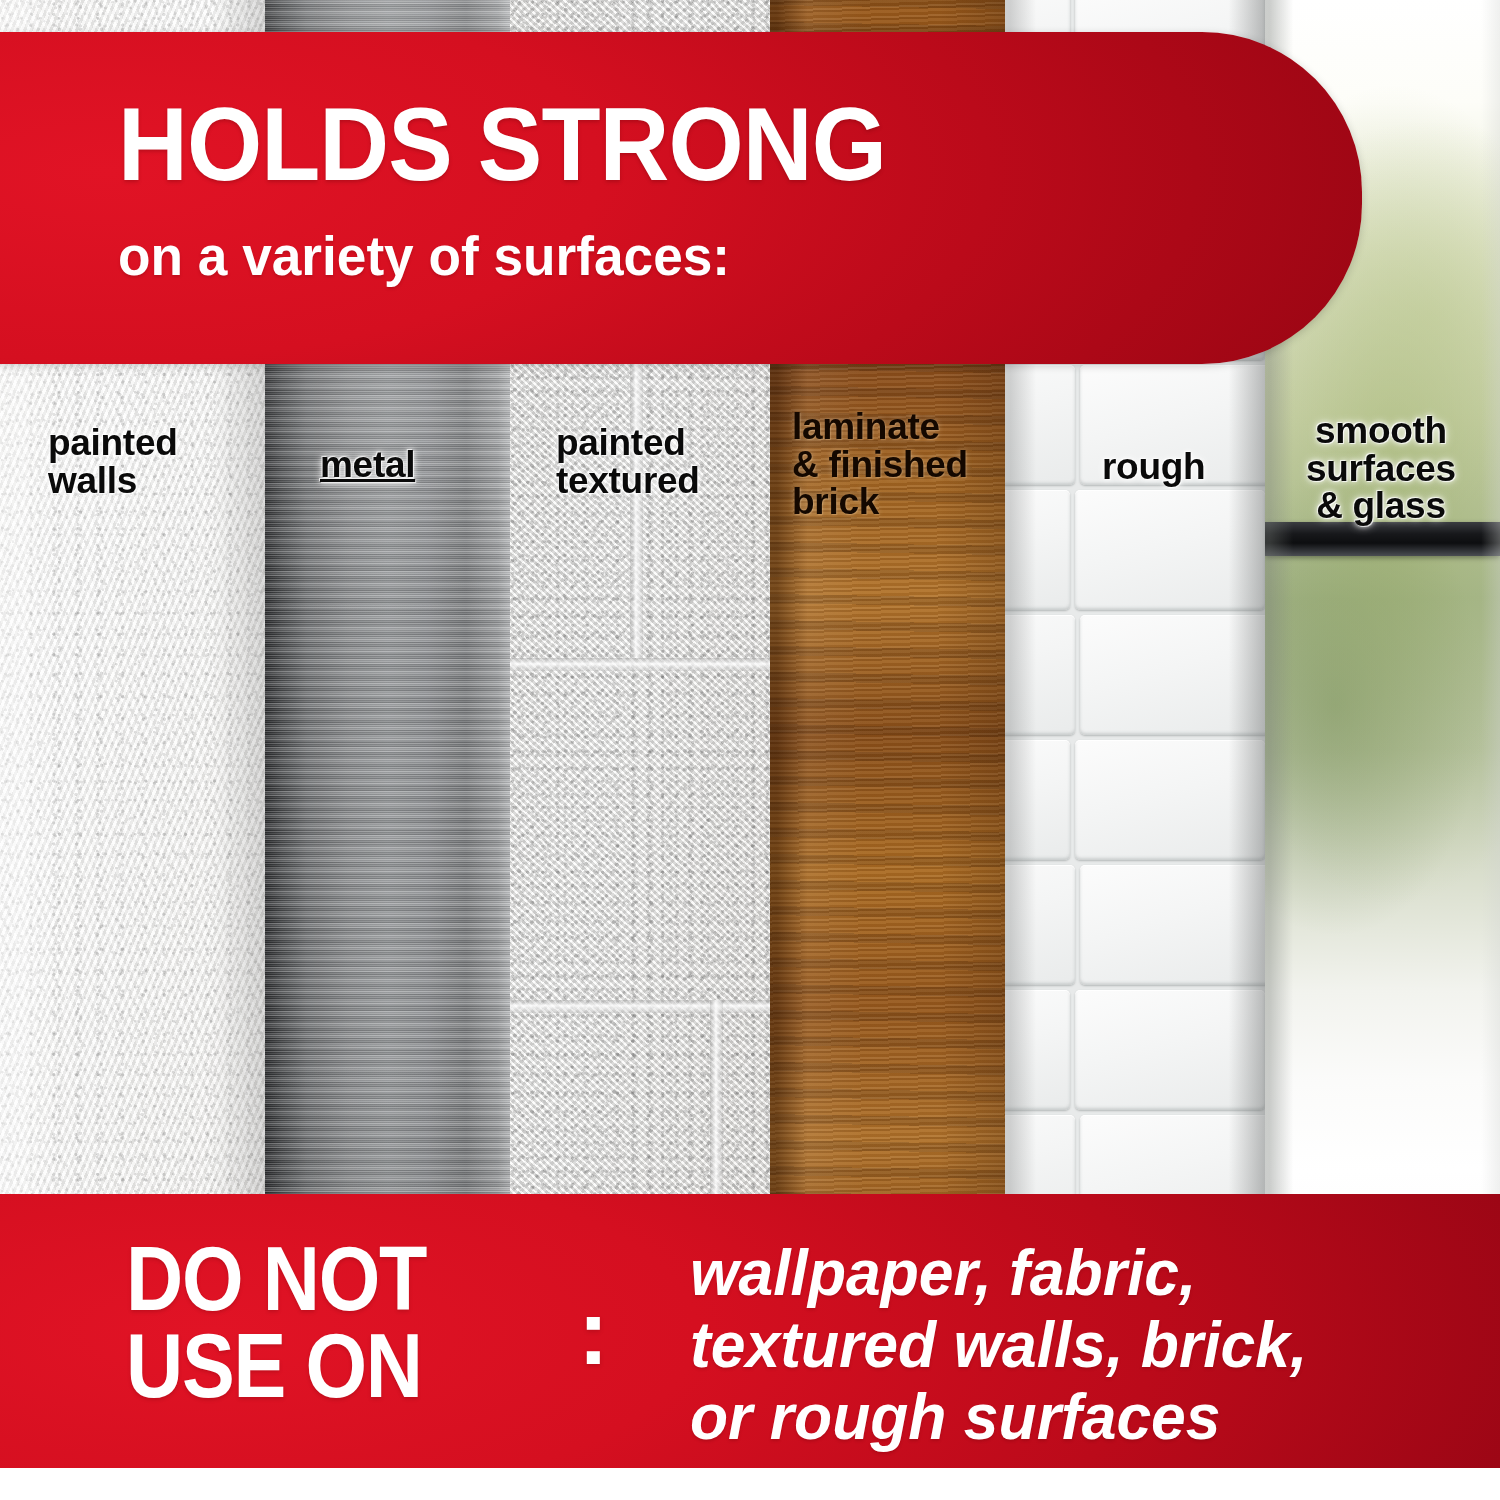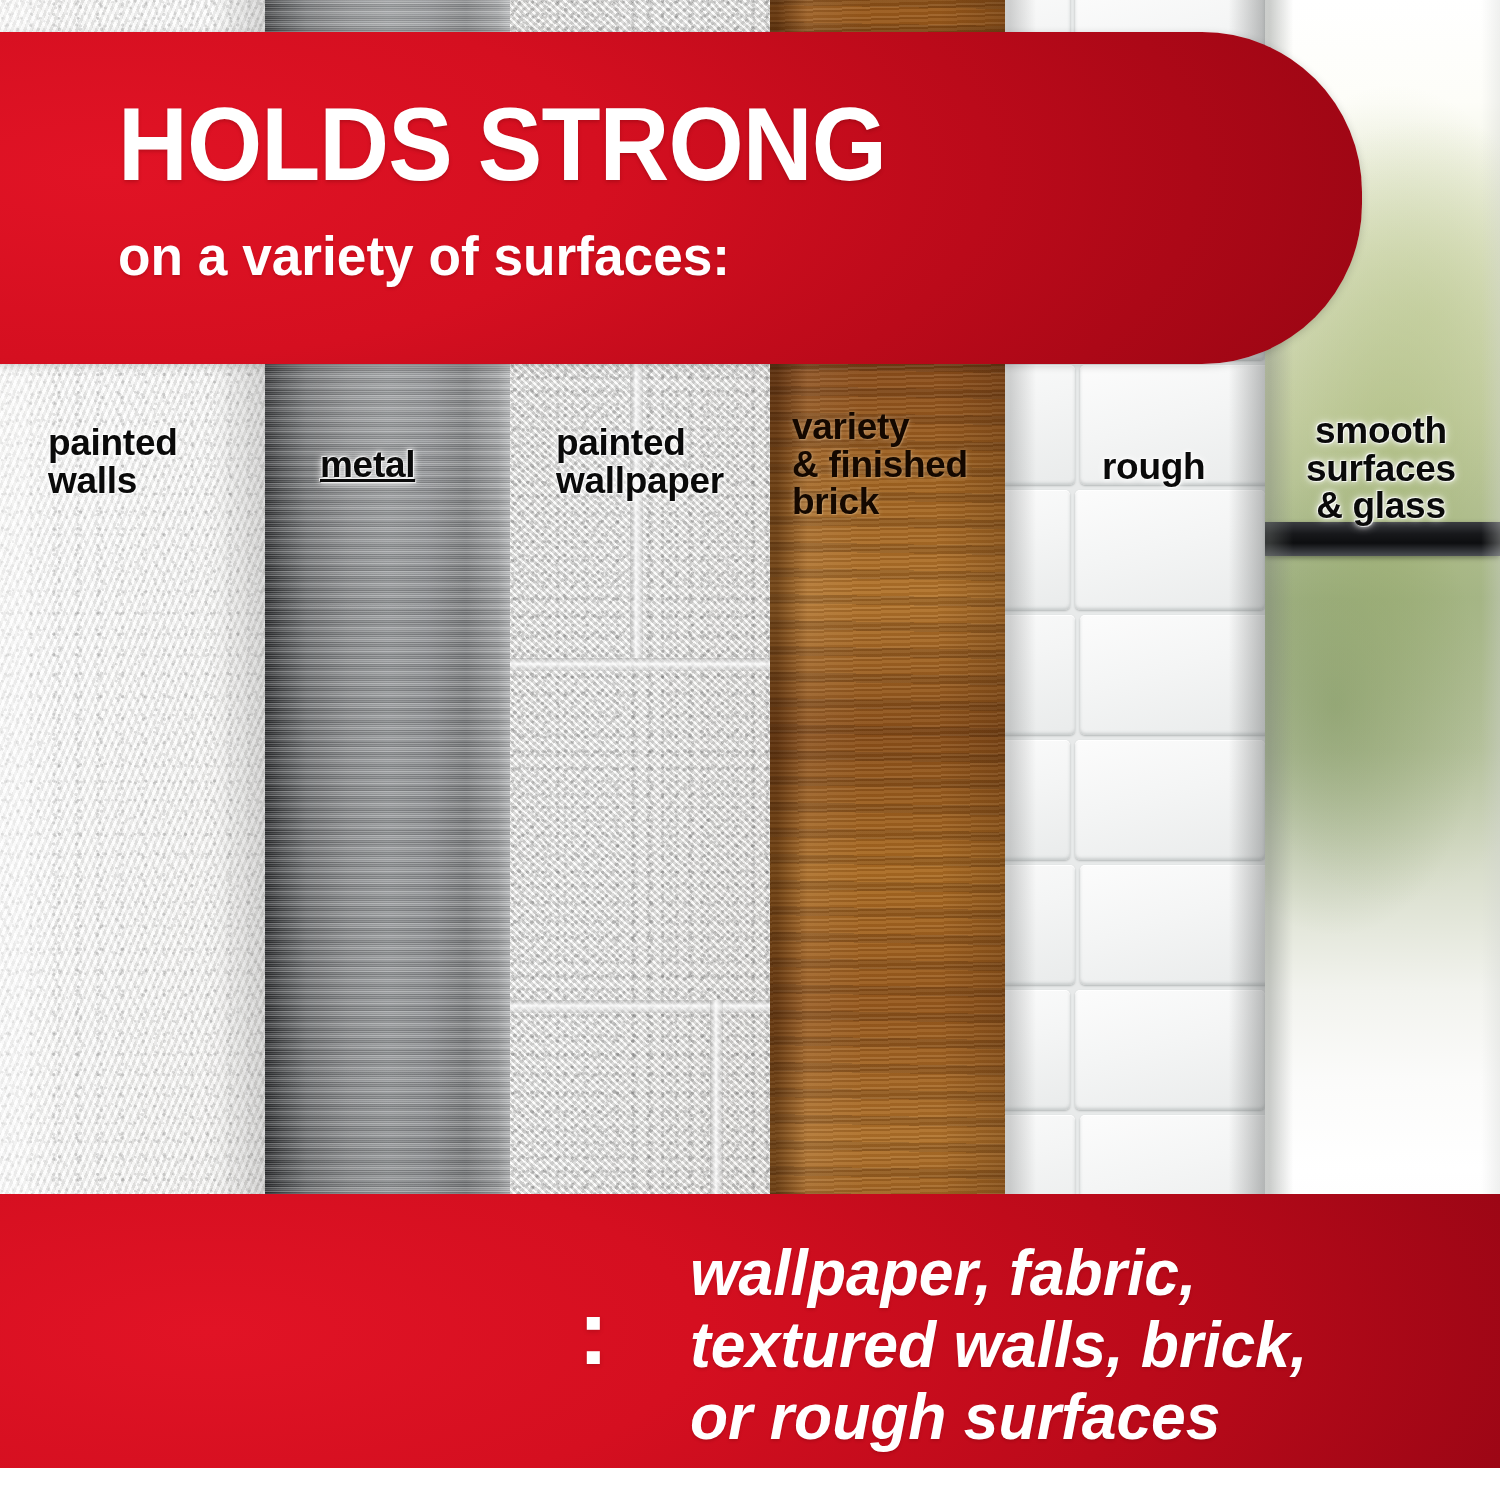--- a/index.html
+++ b/index.html
@@ -227,41 +227,45 @@
     <span>painted</span>
     <span>walls</span>
   </div>
 
   <div class="lbl l-metal">
     <span>metal</span>
   </div>
 
   <div class="lbl l-concrete">
     <span>painted</span>
-    <span>wallpaper</span>
+    <span>textured</span>
   </div>
 
   <div class="lbl lbl-wood l-wood">
-    <span>variety</span>
+    <span>laminate</span>
     <span>&amp; finished</span>
     <span>brick</span>
   </div>
 
   <div class="lbl l-tile">
     <span>rough</span>
   </div>
 
   <div class="lbl l-glass">
     <span>smooth</span>
     <span>surfaces</span>
     <span>&amp; glass</span>
   </div>
 
   <div class="banner-bottom"></div>
 
+  <div class="dn-block">
+    <div class="dn-line">DO NOT</div>
+    <div class="dn-line">USE ON</div>
+  </div>
   <div class="dn-colon">:</div>
 
   <div class="dn-right">
     <div class="dn-rline">wallpaper, fabric,</div>
     <div class="dn-rline">textured walls, brick,</div>
     <div class="dn-rline">or rough surfaces</div>
   </div>
 
 </div>
 

